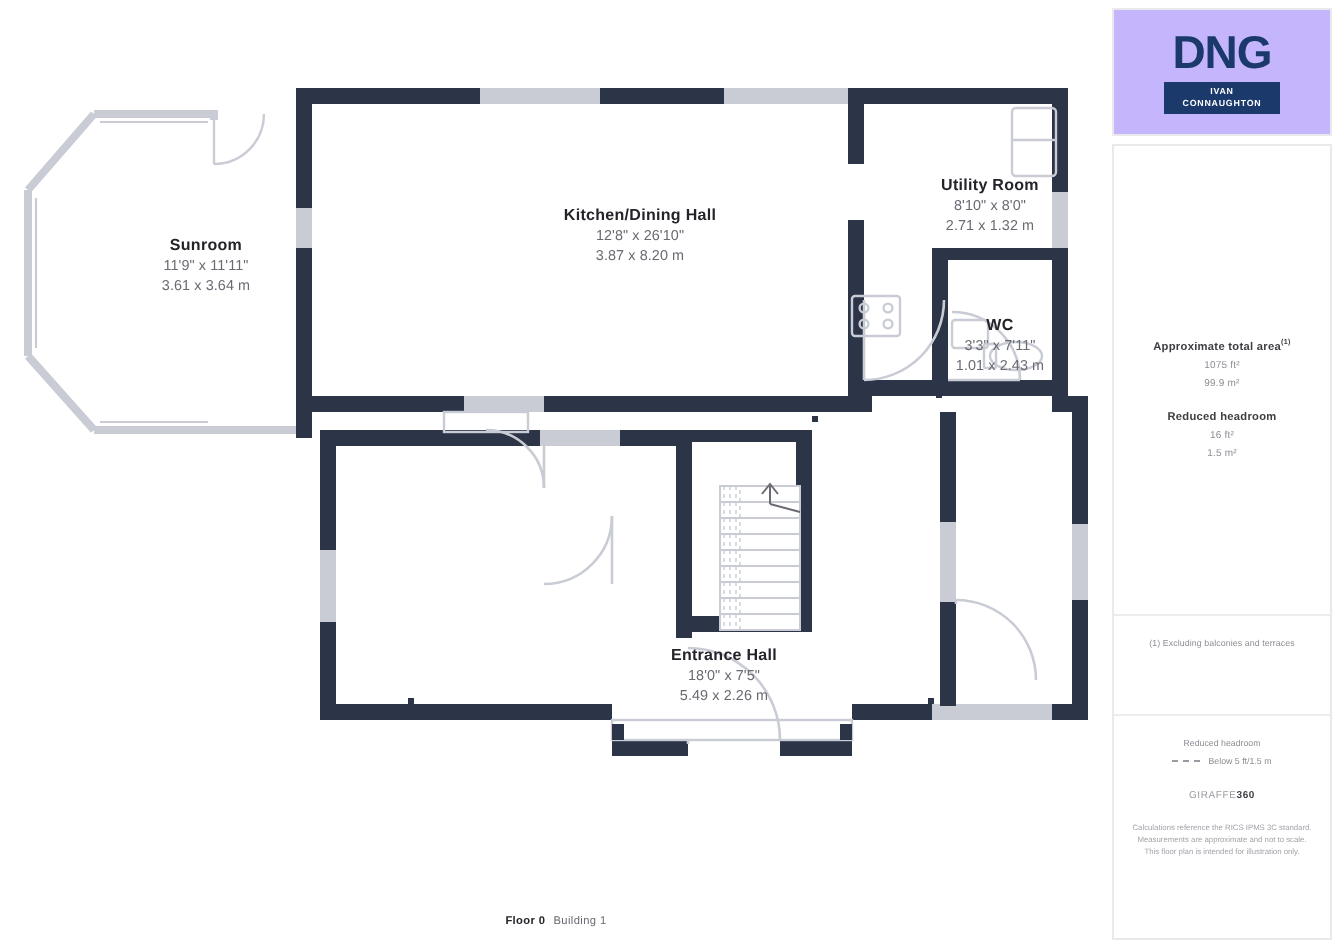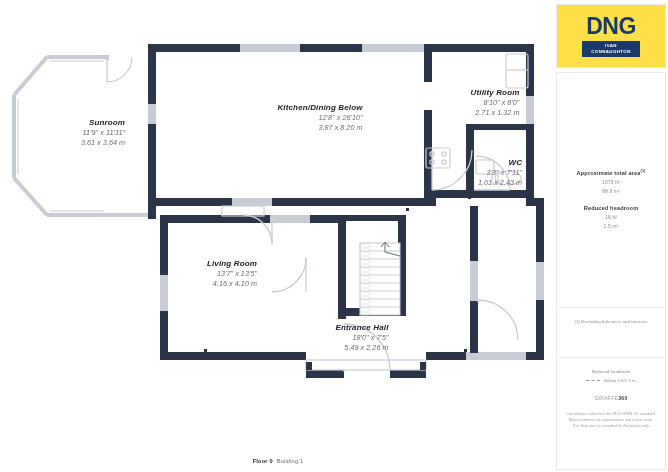--- a/index.html
+++ b/index.html
@@ -8,21 +8,21 @@
     background:#ffffff;
     font-family:"Liberation Sans", sans-serif;
     overflow:hidden;
     position:relative;
   }
   #stage{position:absolute;inset:0;}
 
   
   .logo-panel{
     position:absolute;left:556px;top:4px;width:108px;height:62px;
-    background:#fde047;border:1px solid #e9e9ec;
+    background:#c4b5fd;border:1px solid #e9e9ec;
     display:flex;flex-direction:column;align-items:center;justify-content:center;
   }
   .logo-dng{
     font-family:"Liberation Sans", sans-serif;
     font-weight:bold;font-size:23px;letter-spacing:-0.5px;
     color:#1b3a6b;line-height:1;
   }
   .logo-sub{
     margin-top:3px;background:#1b3a6b;color:#ffffff;
     font-size:4.4px;line-height:1.35;letter-spacing:0.4px;
@@ -69,21 +69,21 @@
   .brand-360 b{color:#3d3d42;font-weight:bold;}
   .disclaimer{
     position:absolute;left:9px;top:338px;width:90px;text-align:center;
     font-size:3.9px;line-height:1.55;color:#a3a3aa;
   }
 
   
   #plan{position:absolute;left:0;top:0;width:556px;height:472px;}
 
   
-  .rlabel{position:absolute;text-align:right;white-space:nowrap;font-style:italic;}
+  .rlabel{position:absolute;text-align:center;white-space:nowrap;}
   .rname{
     font-size:8px;font-weight:bold;color:#232329;letter-spacing:0.15px;
     line-height:1.25;
   }
   .rdim{font-size:7.2px;color:#6a6a73;line-height:1.35;letter-spacing:0.05px;}
 
   .footer-bar{
     position:absolute;left:0;bottom:8px;width:556px;text-align:center;
     font-size:5.6px;color:#4a4a52;letter-spacing:0.2px;
   }
@@ -273,42 +273,37 @@
     </g>
   </svg>
 
   <div class="rlabel" style="left:103px;top:118px;transform:translateX(-50%);">
     <div class="rname">Sunroom</div>
     <div class="rdim">11'9" x 11'11"</div>
     <div class="rdim">3.61 x 3.64 m</div>
   </div>
 
   <div class="rlabel" style="left:320px;top:103px;transform:translateX(-50%);">
-    <div class="rname">Kitchen/Dining Below</div>
+    <div class="rname">Kitchen/Dining Hall</div>
     <div class="rdim">12'8" x 26'10"</div>
     <div class="rdim">3.87 x 8.20 m</div>
   </div>
 
   <div class="rlabel" style="left:495px;top:88px;transform:translateX(-50%);">
     <div class="rname">Utility Room</div>
     <div class="rdim">8'10" x 8'0"</div>
     <div class="rdim">2.71 x 1.32 m</div>
   </div>
 
   <div class="rlabel" style="left:500px;top:158px;transform:translateX(-50%);">
     <div class="rname">WC</div>
     <div class="rdim">3'3" x 7'11"</div>
     <div class="rdim">1.01 x 2.43 m</div>
   </div>
 
-  <div class="rlabel" style="left:232px;top:259px;transform:translateX(-50%);">
-    <div class="rname">Living Room</div>
-    <div class="rdim">13'7" x 13'5"</div>
-    <div class="rdim">4.16 x 4.10 m</div>
-  </div>
 
 
   <div class="rlabel" style="left:362px;top:323px;transform:translateX(-50%);">
     <div class="rname">Entrance Hall</div>
     <div class="rdim">18'0" x 7'5"</div>
     <div class="rdim">5.49 x 2.26 m</div>
   </div>
 
   <div class="footer-bar">
     <b>Floor 0</b><span class="bld">Building 1</span>

